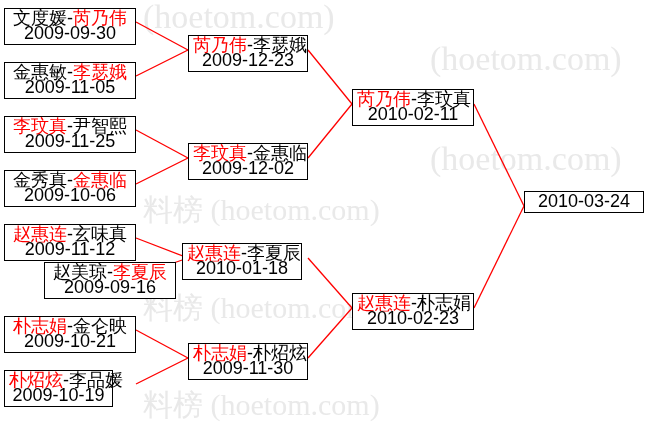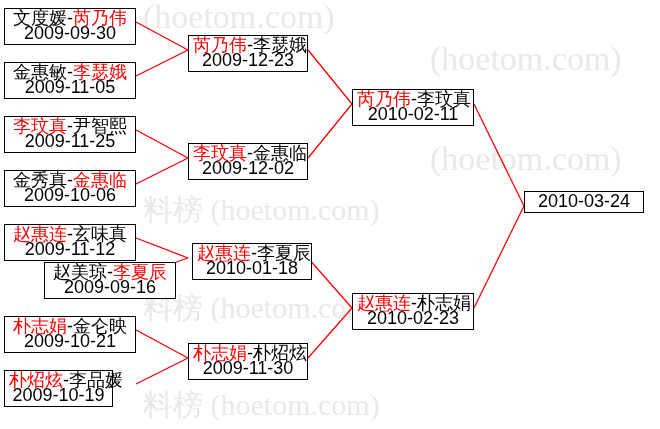--- a/index.html
+++ b/index.html
@@ -123,21 +123,21 @@
         <div class="line2">2009-10-19</div>
       </div>
       <div class="node" style="left: 188px; top: 35px; width: 120px;">
         <div class="line1"><span class="red">芮乃伟</span><span class="sep">-</span><span class="blk">李瑟娥</span></div>
         <div class="line2">2009-12-23</div>
       </div>
       <div class="node" style="left: 188px; top: 143px; width: 120px;">
         <div class="line1"><span class="red">李玟真</span><span class="sep">-</span><span class="blk">金惠临</span></div>
         <div class="line2">2009-12-02</div>
       </div>
-      <div class="node" style="left: 192px; top: 243px; width: 120px;">
+      <div class="node" style="left: 182px; top: 243px; width: 120px;">
         <div class="line1"><span class="red">赵惠连</span><span class="sep">-</span><span class="blk">李夏辰</span></div>
         <div class="line2">2010-01-18</div>
       </div>
       <div class="node" style="left: 188px; top: 343px; width: 120px;">
         <div class="line1"><span class="red">朴志娟</span><span class="sep">-</span><span class="blk">朴炤炫</span></div>
         <div class="line2">2009-11-30</div>
       </div>
       <div class="node" style="left: 352px; top: 89px; width: 122px;">
         <div class="line1"><span class="red">芮乃伟</span><span class="sep">-</span><span class="blk">李玟真</span></div>
         <div class="line2">2010-02-11</div>

